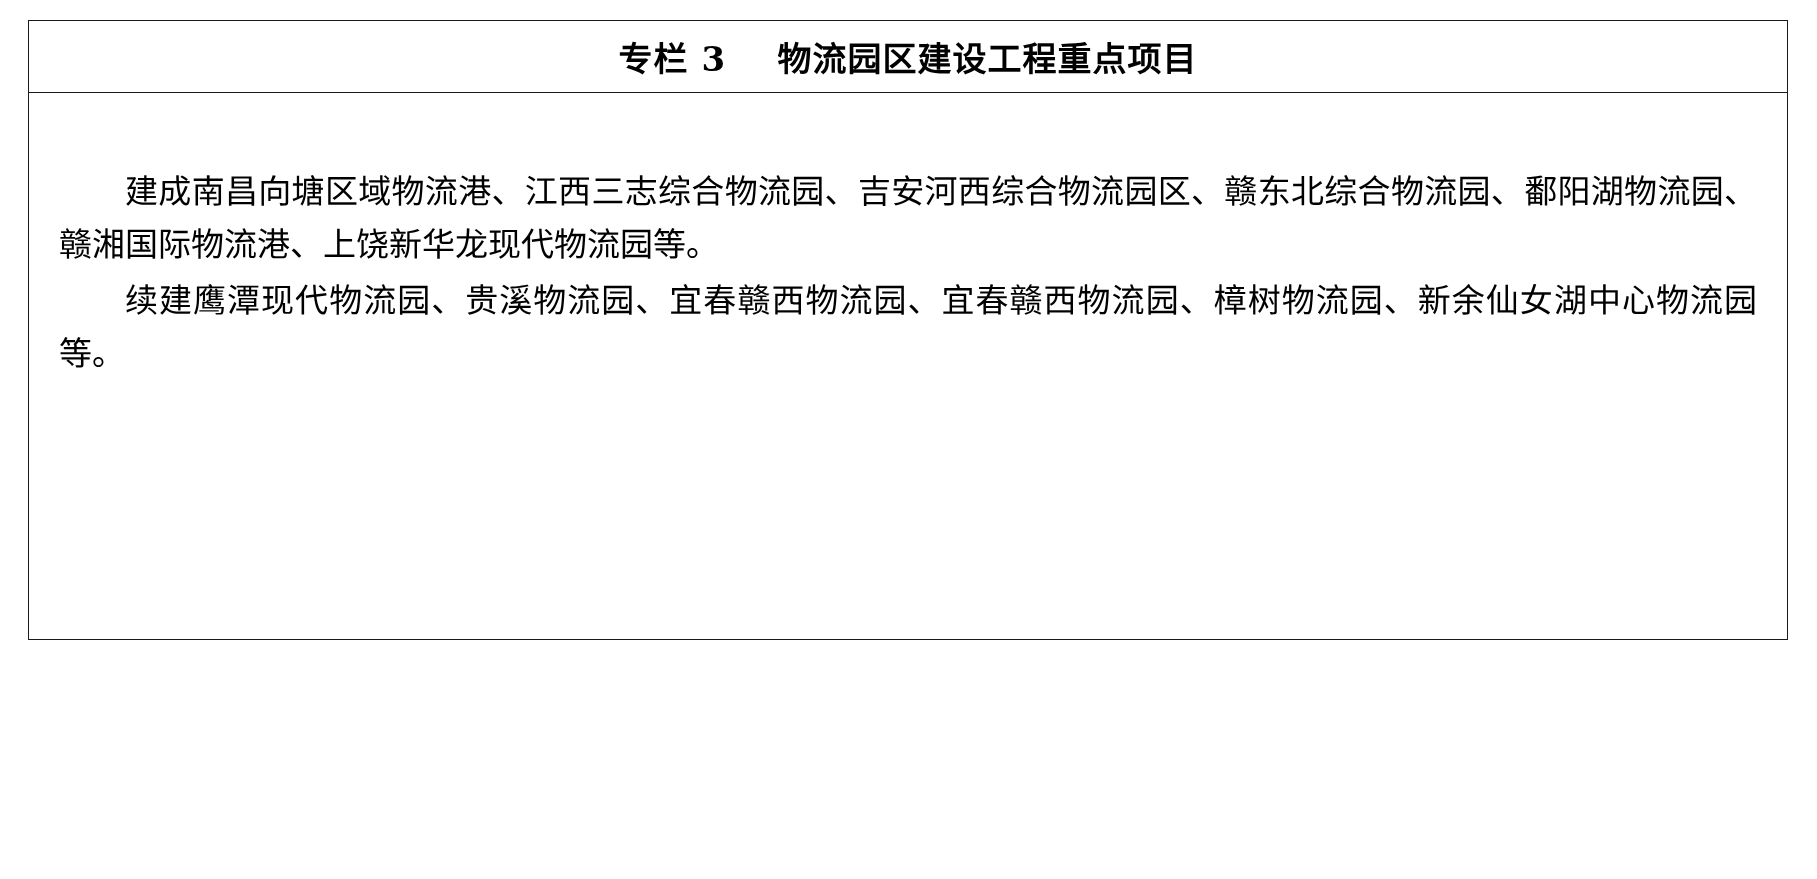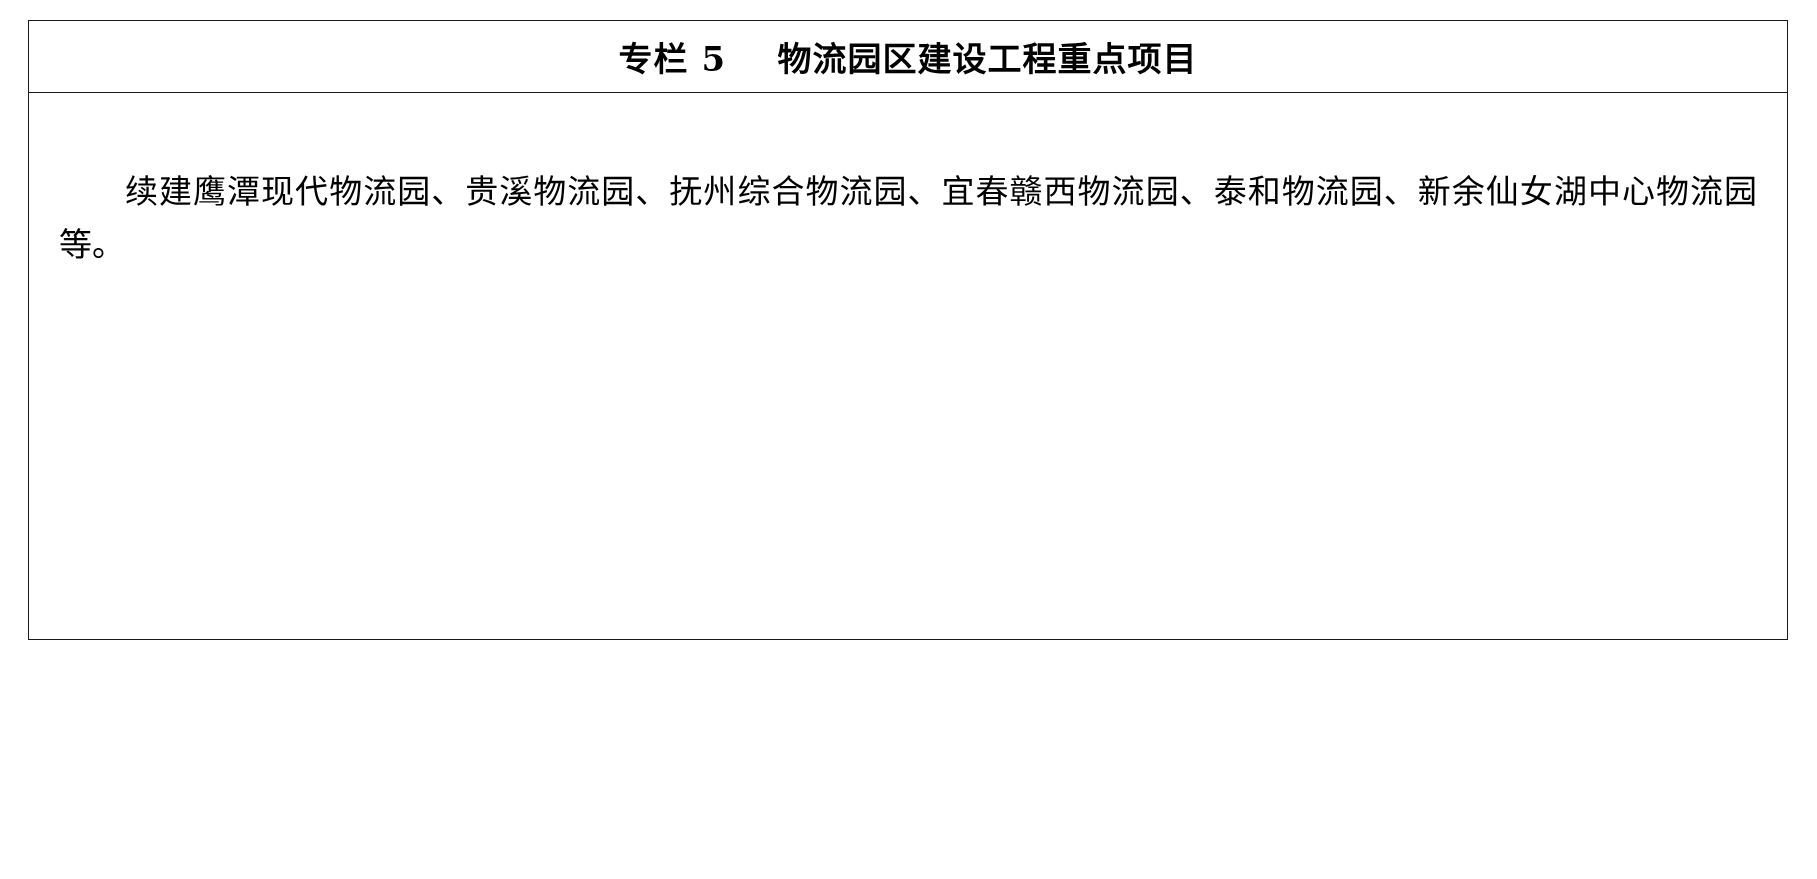--- a/index.html
+++ b/index.html
@@ -60,19 +60,20 @@
     font-family: "DejaVu Serif", "Liberation Serif", serif;
     letter-spacing: 0px;
   }
 </style>
 </head>
 <body>
 
 <div class="page">
   <section class="panel">
     <div class="panel-header">
-      <h1 class="panel-title">专栏 5    物流园区建设工程重点项目</h1>
+      <h1 class="panel-title">专栏 3    物流园区建设工程重点项目</h1>
     </div>
     <div class="panel-body">
-      <p class="para">续建鹰潭现代物流园、贵溪物流园、抚州综合物流园、宜春赣西物流园、泰和物流园、新余仙女湖中心物流园等。</p>
+      <p class="para">建成南昌向塘区域物流港、江西三志综合物流园、吉安河西综合物流园区、赣东北综合物流园、鄱阳湖物流园、赣湘国际物流港、上饶新华龙现代物流园等。</p>
+      <p class="para">续建鹰潭现代物流园、贵溪物流园、宜春赣西物流园、宜春赣西物流园、樟树物流园、新余仙女湖中心物流园等。</p>
     </div>
   </section>
 </div>
 
 </body></html>

